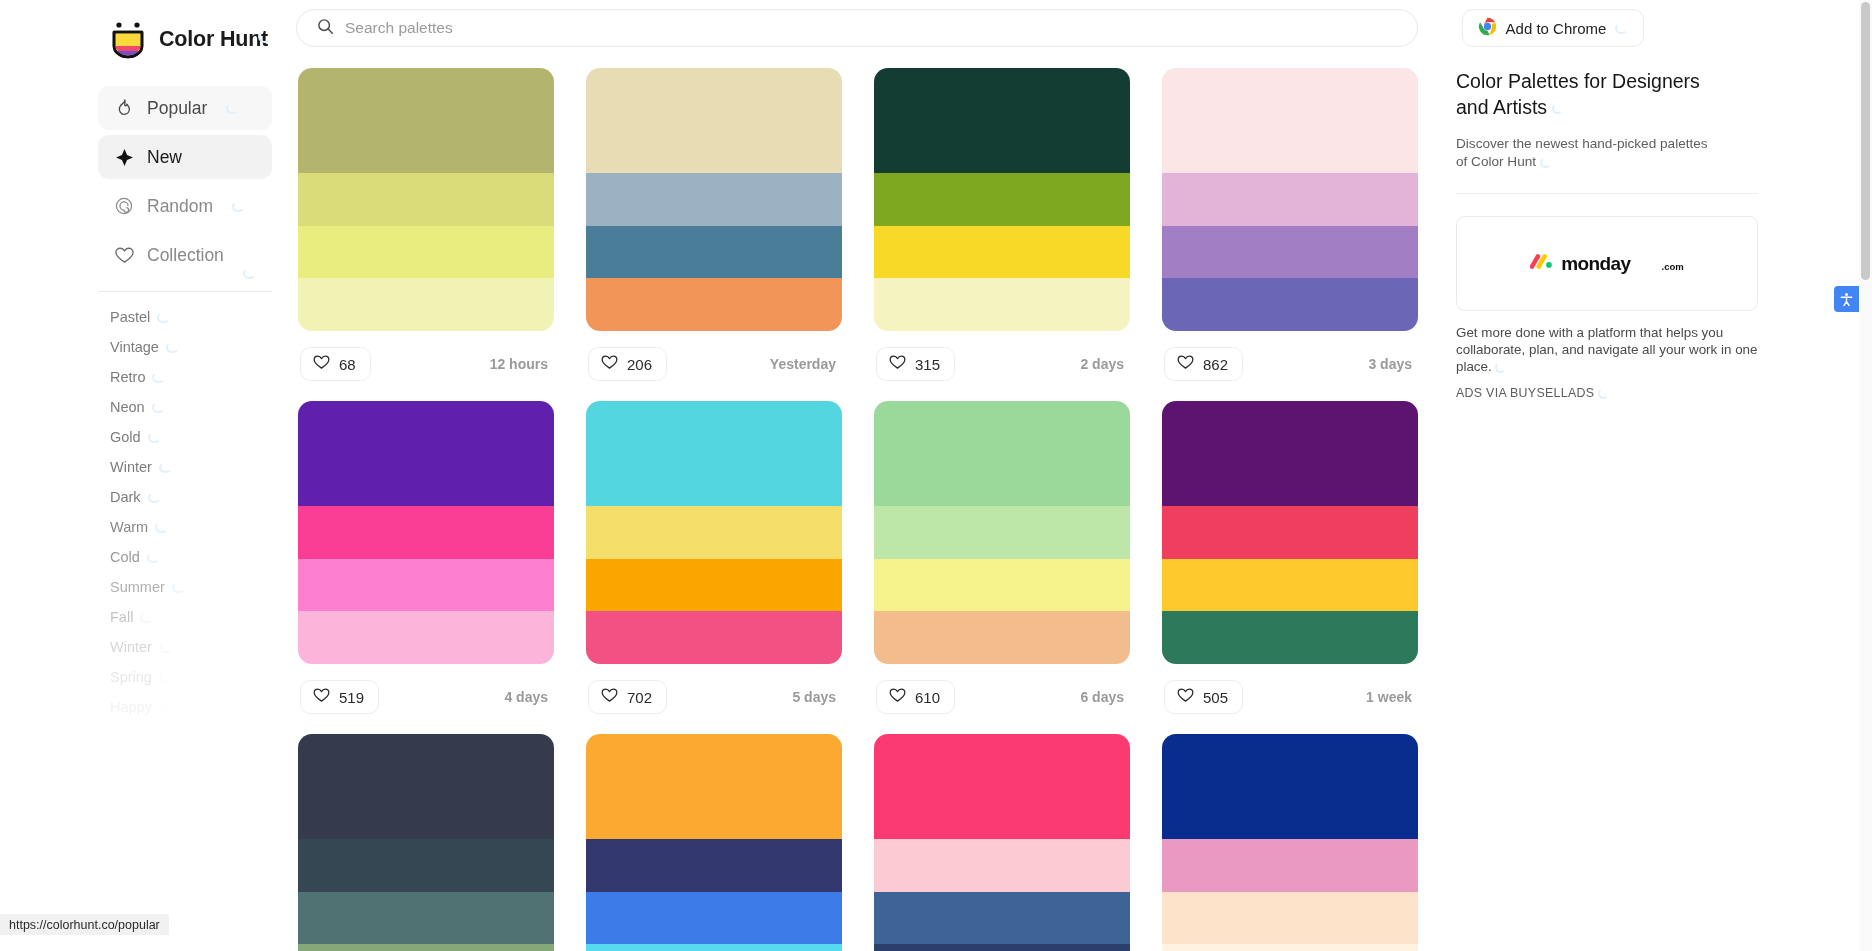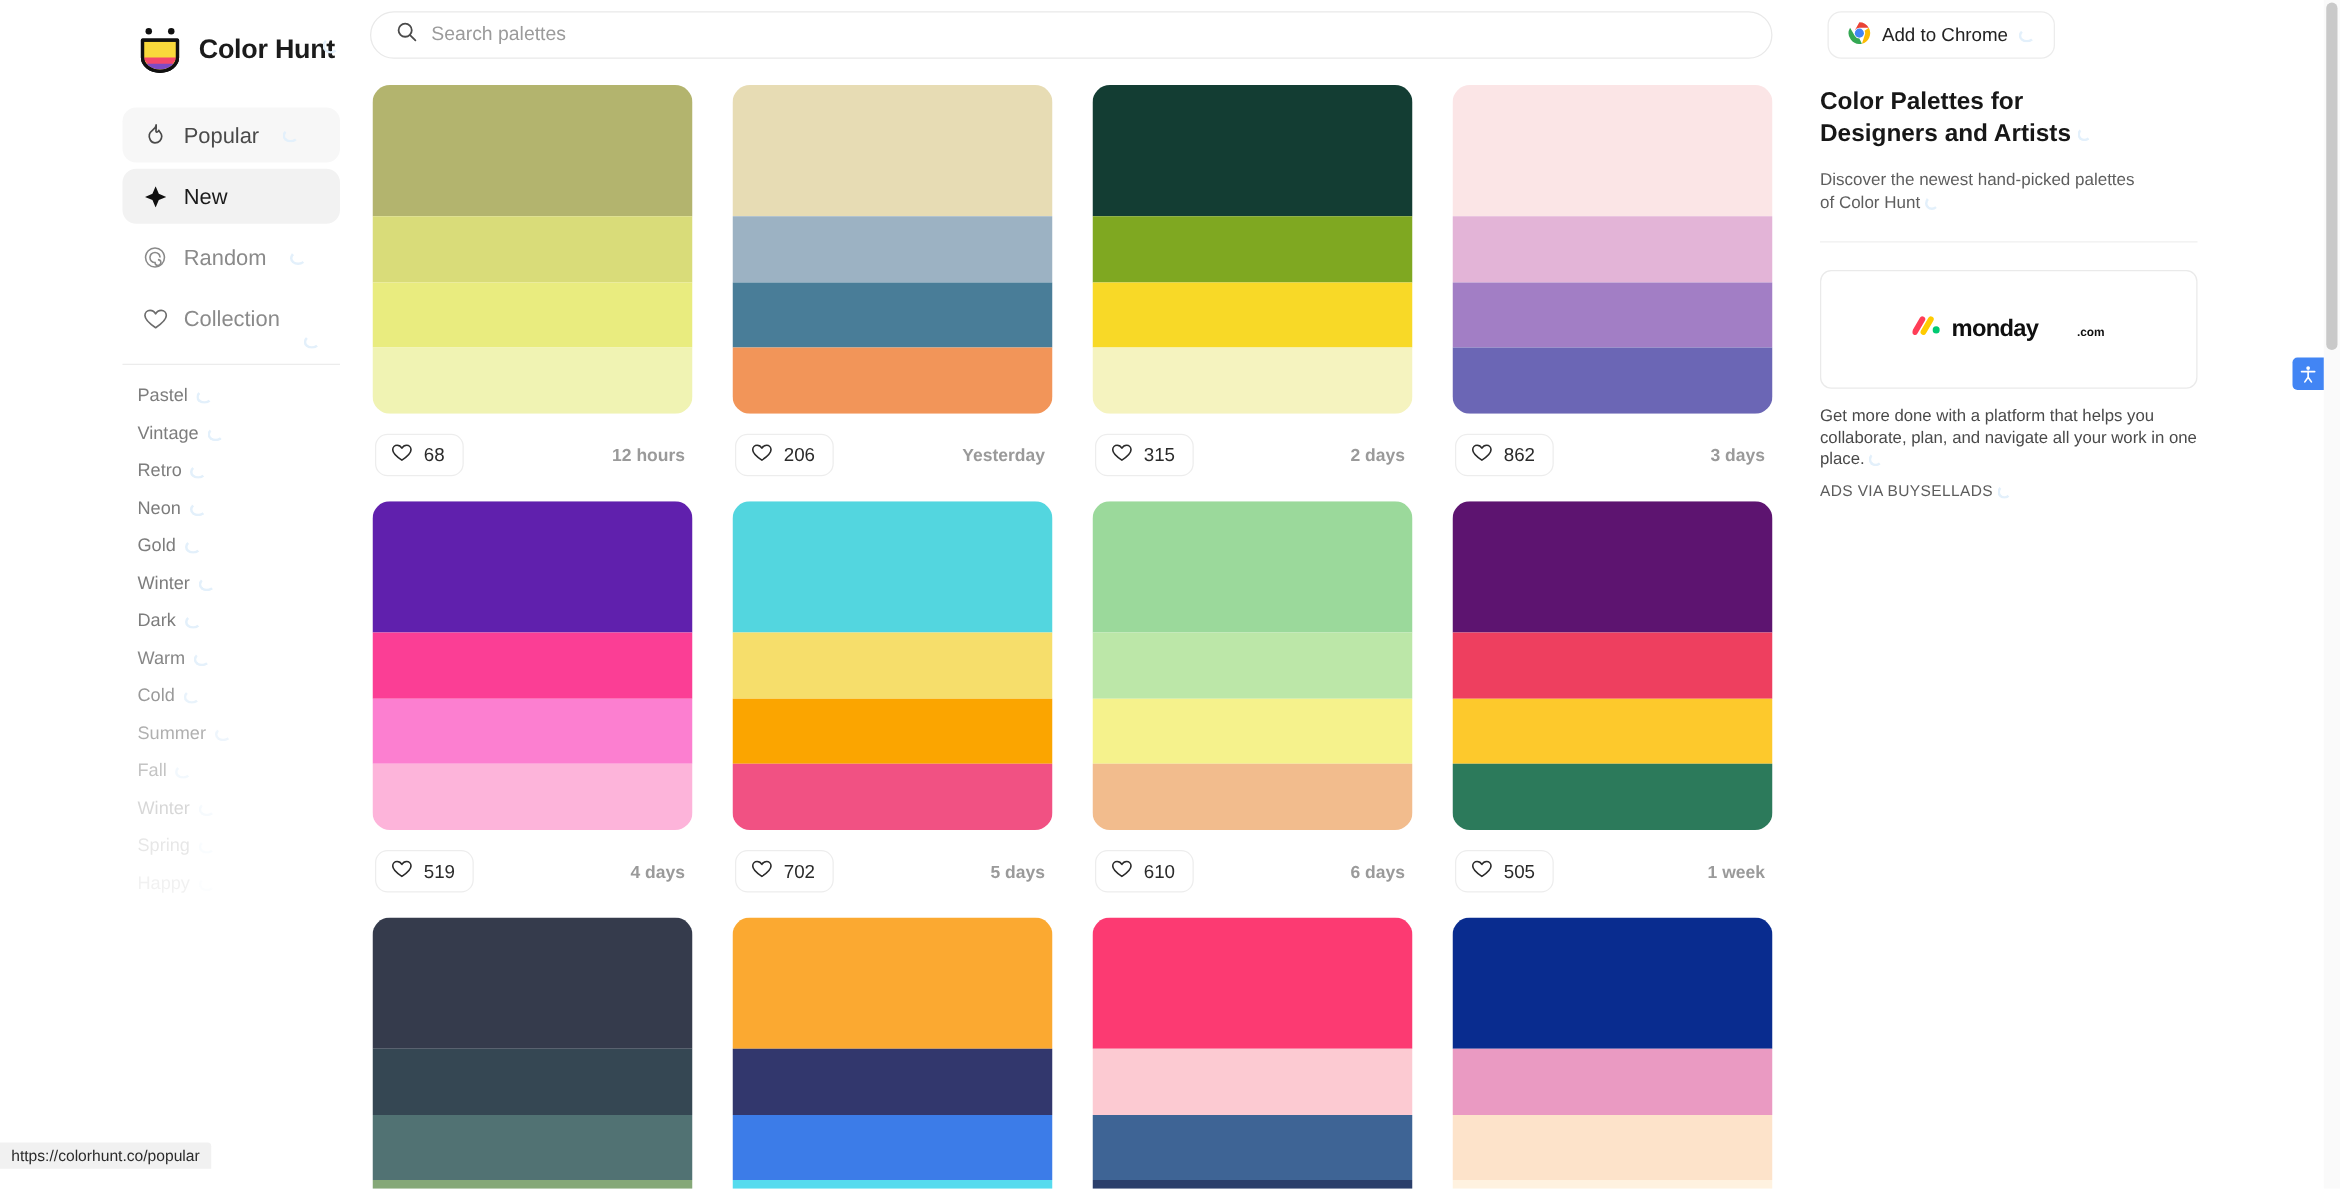--- a/index.html
+++ b/index.html
@@ -189,21 +189,21 @@
   
   .rightpanel {
     position: absolute;
     left: 1456px; top: 58px;
     width: 400px;
     height: 893px;
     padding: 10px 36px 0 0;
   }
   .rp-title {
     font-size: 19.5px;
-    font-weight: bold;
+    font-weight: normal;
     line-height: 26px;
     color: #171717;
     max-width: 260px;
   }
   .rp-sub {
     margin-top: 15px;
     font-size: 13.6px;
     line-height: 18px;
     color: #5e5e5e;
     max-width: 252px;

